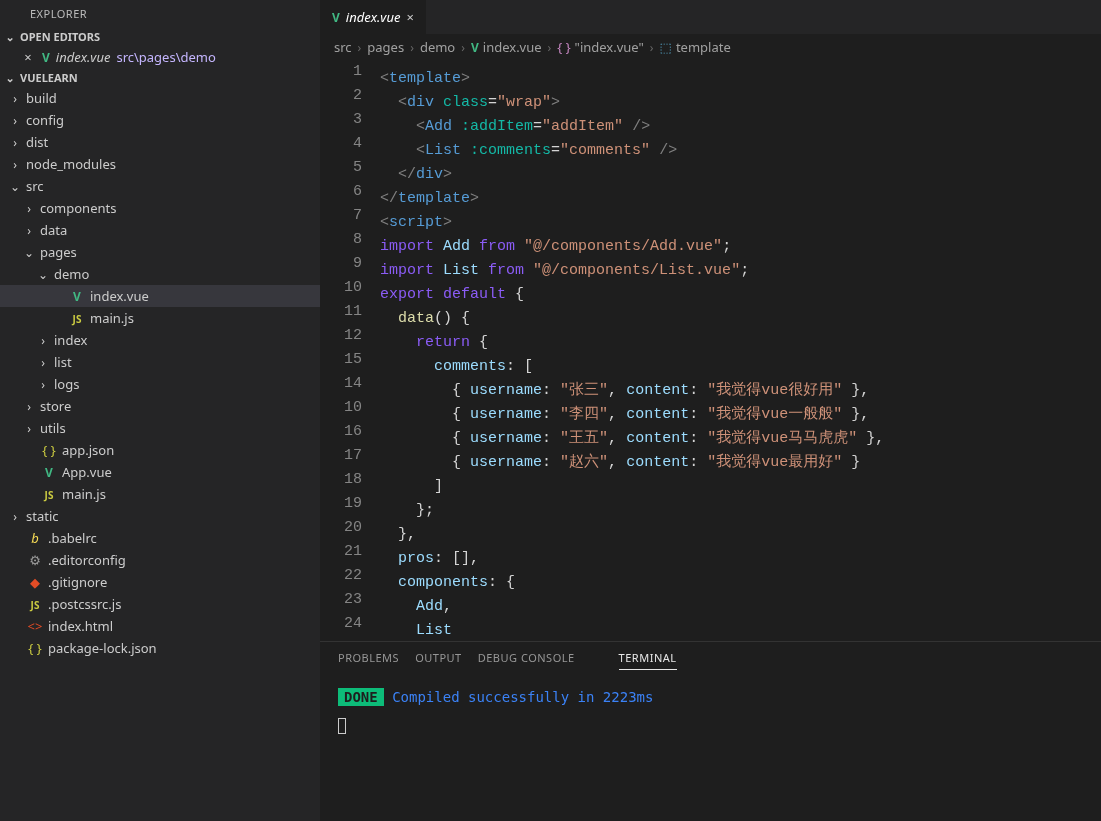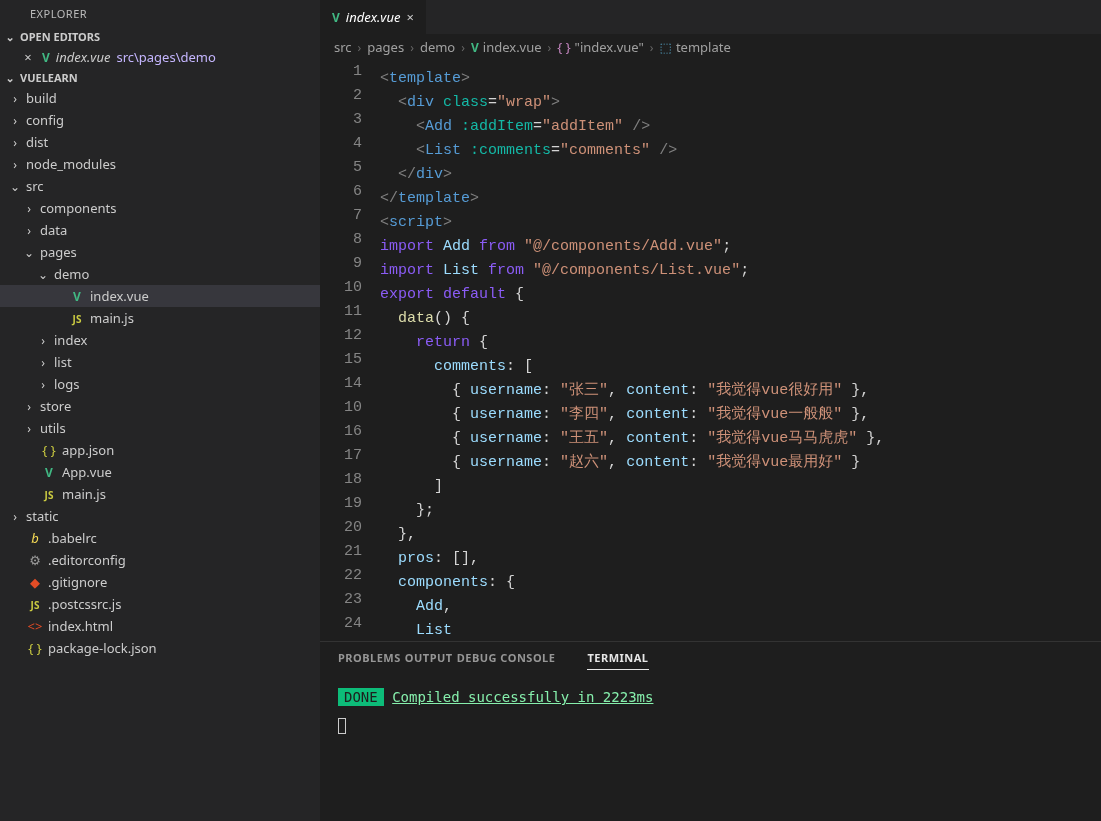--- a/index.html
+++ b/index.html
@@ -40,26 +40,26 @@
   .code { flex:1; white-space:pre; color:#d4d4d4;margin-top:7px; }
   .tok-tag { color:#569cd6; }
   .tok-attr { color:#14b8a6; }
   .tok-str { color:#ce9178; }
   .tok-punct { color:#808080; }
   .tok-keyword { color:#8b5cf6; }
   .tok-ident { color:#9cdcfe; }
   .tok-func { color:#dcdcaa; }
   .tok-delim { color:#d4d4d4; }
   .panel { height:180px; border-top:1px solid #333; background:#1e1e1e; display:flex; flex-direction:column; }
-  .panel-tabs { display:flex; gap:4px; padding:8px 18px; font-size:11px; color:#969696; letter-spacing:0.5px;font-weight:bold; }
+  .panel-tabs { display:flex; gap:16px; padding:8px 18px; font-size:11px; color:#969696; letter-spacing:0.5px; }
   .panel-tab { cursor:pointer; padding-bottom:4px; }
   .panel-tab.active { color:#e7e7e7; border-bottom:1px solid #e7e7e7;margin-left:28px; }
   .terminal { flex:1; padding:8px 18px; font-family:Consolas,monospace; font-size:14px; line-height:22px; }
-  .done-badge { background:#0dbc79; color:#1e1e1e; padding:1px 6px; font-weight:normal; }
-  .done-msg { color:#86efac;text-decoration:underline; }
+  .done-badge { background:#0dbc79; color:#1e1e1e; padding:1px 6px; font-weight:bold; }
+  .done-msg { color:#3b82f6; }
   .cursor-box { display:inline-block; width:8px; height:16px; border:1px solid #cccccc; margin-top:10px; }
 </style>
 </head>
 <body>
 
 <div class="sidebar">
   <div class="sb-title">EXPLORER</div>
 
   <div class="sb-section-header">
     <span class="chev">⌄</span>

